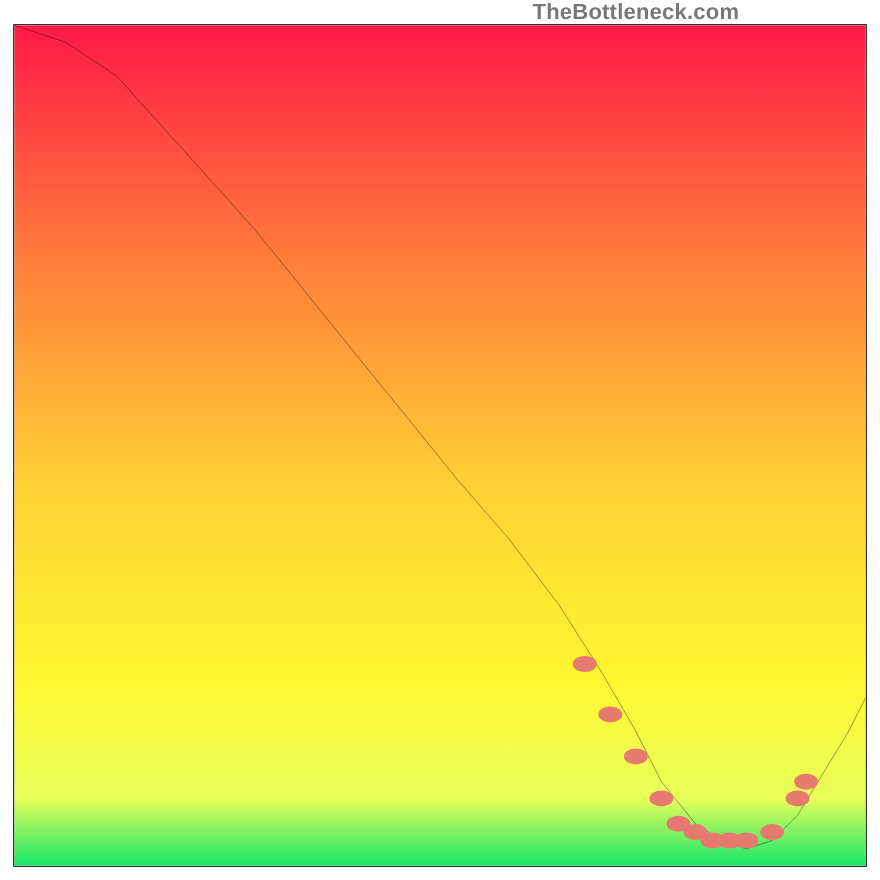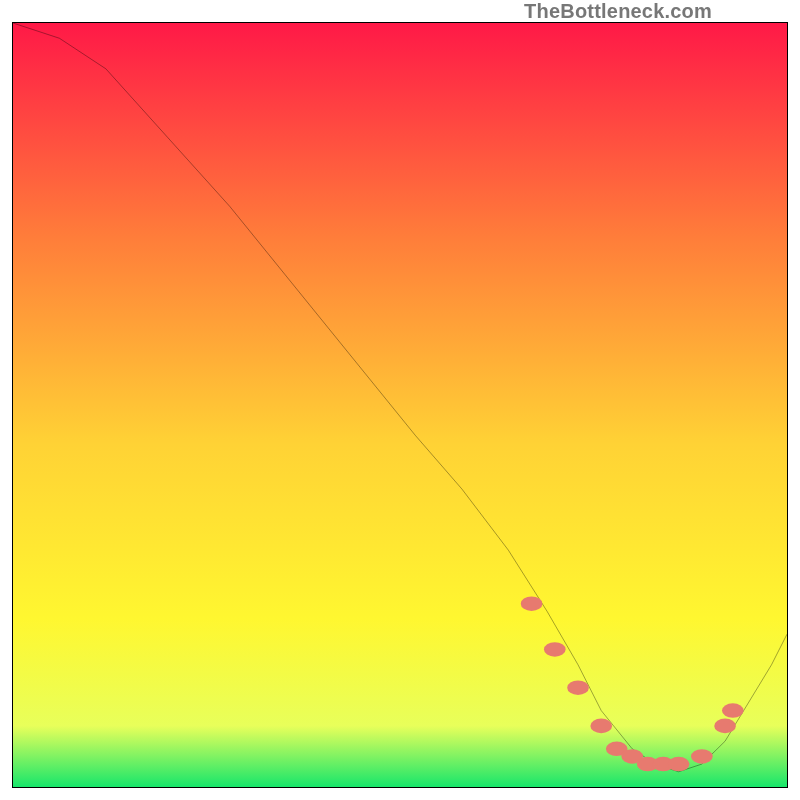--- a/index.html
+++ b/index.html
@@ -8,21 +8,20 @@
     width: 800px;
     height: 800px;
     overflow: hidden;
     background: #fff;
     font-family: Arial, Helvetica, sans-serif;
   }
   .frame {
     position: relative;
     width: 684px;
     height: 800px;
-    padding-left: 40px;
   }
   .plot {
     position: absolute;
     left: 12px;
     top: 22px;
     width: 776px;
     height: 766px;
     box-sizing: border-box;
     border: 1.5px solid #000;
   }

